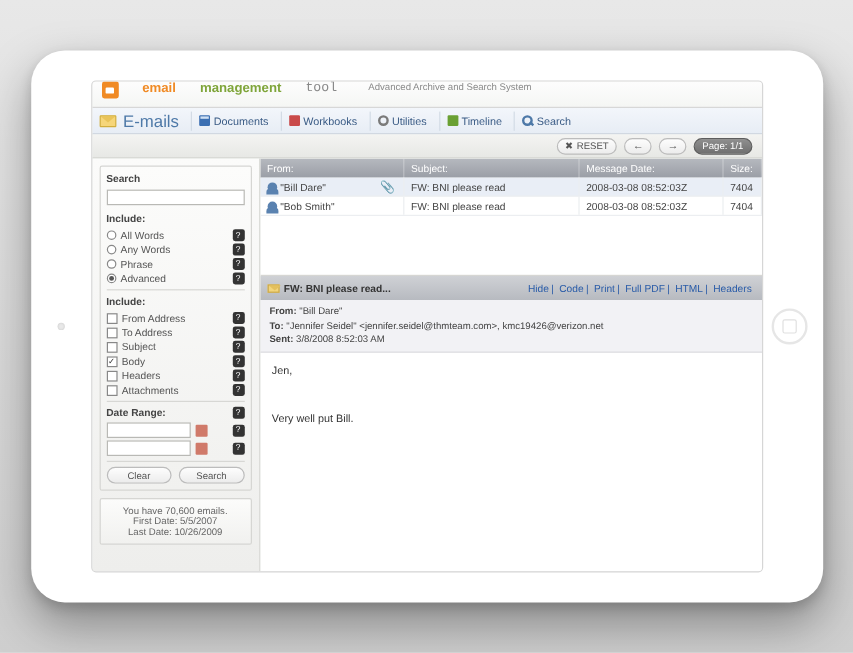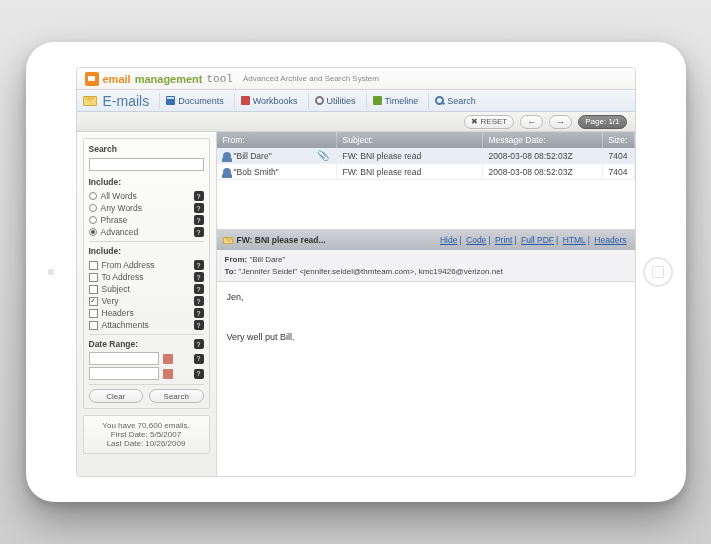--- a/index.html
+++ b/index.html
@@ -38,21 +38,21 @@
     border: 1px solid #d6d6d6;
     border-radius: 4px;
     overflow: hidden;
     display:flex; flex-direction:column;
   }
   
   .brand {
     height: 22px;
     background: linear-gradient(#fdfdfd,#f5f6f4);
     border-bottom: 1px solid #d7d7d7;
-    display:flex; align-items:center; gap:4px;
+    display:flex; align-items:flex-start; gap:20px;
     padding: 0 8px;
     font-size: 9px;
   }
   .brand .logo {
     width:14px; height:14px; background:#f08a24; border-radius:2px; position:relative;
     display:flex; align-items:center; justify-content:center;
   }
   .brand .logo::after{
     content:""; width:7px; height:5px; background:#fff; border-radius:1px;
   }
@@ -177,21 +177,21 @@
   .clip{ color:#3a6aa6; font-size:10px;}
   .gridspace{ flex:0 0 50px; background:#fff; border-bottom:1px solid #d6d6d3;}
   .preview-hd{
     height:20px; background:linear-gradient(#cfd1d5,#b7bac0);
     display:flex; align-items:center; padding:0 6px;
     font-size:8.5px; color:#333;
   }
   .preview-hd .ico-mail{width:10px;height:7px;background:#f2d57c;border:1px solid #caa84a;margin-right:4px;position:relative;}
   .preview-hd .ico-mail::after{content:"";position:absolute;left:0;right:0;top:0;border-left:5px solid transparent;border-right:5px solid transparent;border-top:4px solid #e4c05e;}
   .preview-hd .links{margin-left:auto; color:#2a5ca8;}
-  .preview-hd .links span{ text-decoration:underline; margin:0 2px;}
+  .preview-hd .links span{ margin:0 2px;}
   .preview-meta{
     background:#f2f2f5; border-bottom:1px solid #d6d7db;
     padding:4px 8px; font-size:8px; color:#444; line-height:1.45;
   }
   .preview-body{
     flex:1; background:#fff; padding:10px; font-size:9px; color:#333;
     overflow:auto;
   }
 </style>
 </head>
@@ -292,21 +292,21 @@
               <span>To Address</span>
               <span class="help">?</span>
             </div>
           <div class="row">
               <span class="chk"></span>
               <span>Subject</span>
               <span class="help">?</span>
             </div>
           <div class="row">
               <span class="chk on"></span>
-              <span>Very</span>
+              <span>Body</span>
               <span class="help">?</span>
             </div>
           <div class="row">
               <span class="chk"></span>
               <span>Headers</span>
               <span class="help">?</span>
             </div>
           <div class="row">
               <span class="chk"></span>
               <span>Attachments</span>
@@ -379,20 +379,21 @@
             <span>Code</span>|
             <span>Print</span>|
             <span>Full PDF</span>|
             <span>HTML</span>|
             <span>Headers</span>
           </span>
         </div>
         <div class="preview-meta">
           <div><b>From:</b> <span>"Bill Dare"</span></div>
           <div><b>To:</b> <span>"Jennifer Seidel" &lt;jennifer.seidel@thmteam.com&gt;, kmc19426@verizon.net</span></div>
+          <div><b>Sent:</b> <span>3/8/2008 8:52:03 AM</span></div>
         </div>
         <div class="preview-body">
           <p>Jen,</p>
           <br><br><br>
           <p>Very well put Bill.</p>
         </div>
       </div>
     </div>
 
   </div>

